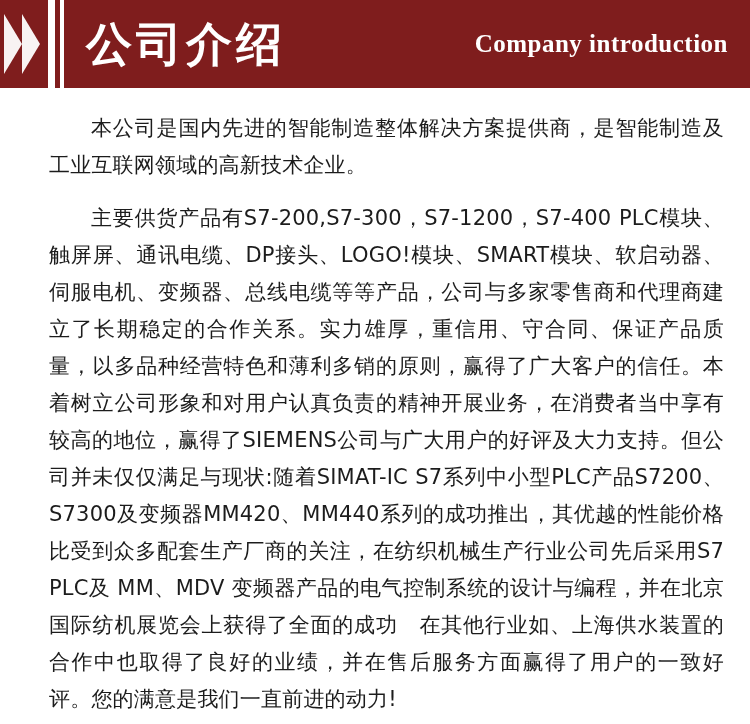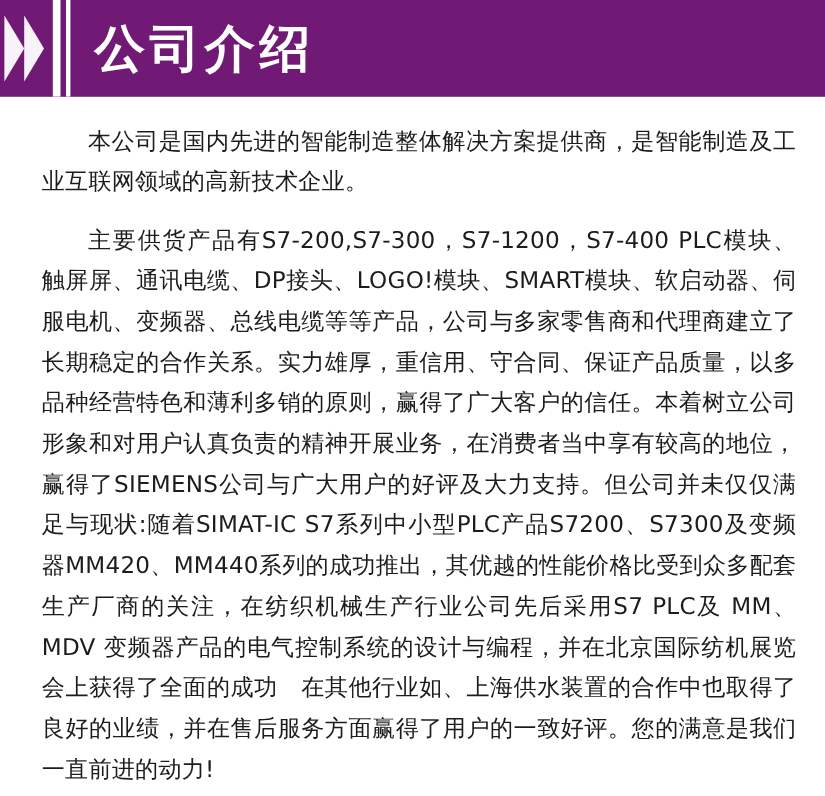--- a/index.html
+++ b/index.html
@@ -18,21 +18,21 @@
     width: 750px;
     height: 724px;
     background: #ffffff;
     box-sizing: border-box;
   }
   
   .header {
     position: relative;
     width: 750px;
     height: 88px;
-    background: #701a75;
+    background: #7f1d1d;
     display: flex;
     align-items: center;
     overflow: hidden;
   }
   .header-stripes {
     position: relative;
     width: 72px;
     height: 88px;
     flex: 0 0 72px;
   }
@@ -81,21 +81,21 @@
     transform: translateY(-50%);
     font-family: "Liberation Serif", "DejaVu Serif", serif;
     font-weight: bold;
     font-size: 25px;
     color: #ffffff;
     letter-spacing: 0.5px;
     white-space: nowrap;
   }
   
   .content {
-    padding: 22px 26px 0 38px;
+    padding: 22px 26px 0 49px;
   }
   .para {
     font-family: "DejaVu Sans", "Liberation Sans", sans-serif;
     font-size: 21px;
     line-height: 37px;
     color: #1c1c1c;
     text-align: justify;
     text-indent: 2em;
     margin: 0 0 2px 0;
     letter-spacing: 0.2px;
@@ -110,20 +110,21 @@
 <div class="page">
 
   <div class="header">
     <div class="header-stripes">
       <span class="chev c1"></span>
       <span class="chev c2"></span>
       <span class="header-bar"></span>
       <span class="header-bar2"></span>
     </div>
     <div class="header-title-cn">公司介绍</div>
+    <div class="header-title-en">Company introduction</div>
   </div>
 
   <div class="content">
     <p class="para p1">本公司是国内先进的智能制造整体解决方案提供商，是智能制造及工业互联网领域的高新技术企业。</p>
     <p class="para p2">主要供货产品有S7-200,S7-300，S7-1200，S7-400 PLC模块、触屏屏、通讯电缆、DP接头、LOGO!模块、SMART模块、软启动器、伺服电机、变频器、总线电缆等等产品，公司与多家零售商和代理商建立了长期稳定的合作关系。实力雄厚，重信用、守合同、保证产品质量，以多品种经营特色和薄利多销的原则，赢得了广大客户的信任。本着树立公司形象和对用户认真负责的精神开展业务，在消费者当中享有较高的地位，赢得了SIEMENS公司与广大用户的好评及大力支持。但公司并未仅仅满足与现状:随着SIMAT-IC S7系列中小型PLC产品S7200、S7300及变频器MM420、MM440系列的成功推出，其优越的性能价格比受到众多配套生产厂商的关注，在纺织机械生产行业公司先后采用S7 PLC及 MM、MDV 变频器产品的电气控制系统的设计与编程，并在北京国际纺机展览会上获得了全面的成功　在其他行业如、上海供水装置的合作中也取得了良好的业绩，并在售后服务方面赢得了用户的一致好评。您的满意是我们一直前进的动力!</p>
   </div>
 
 </div>
 
 </body></html>

